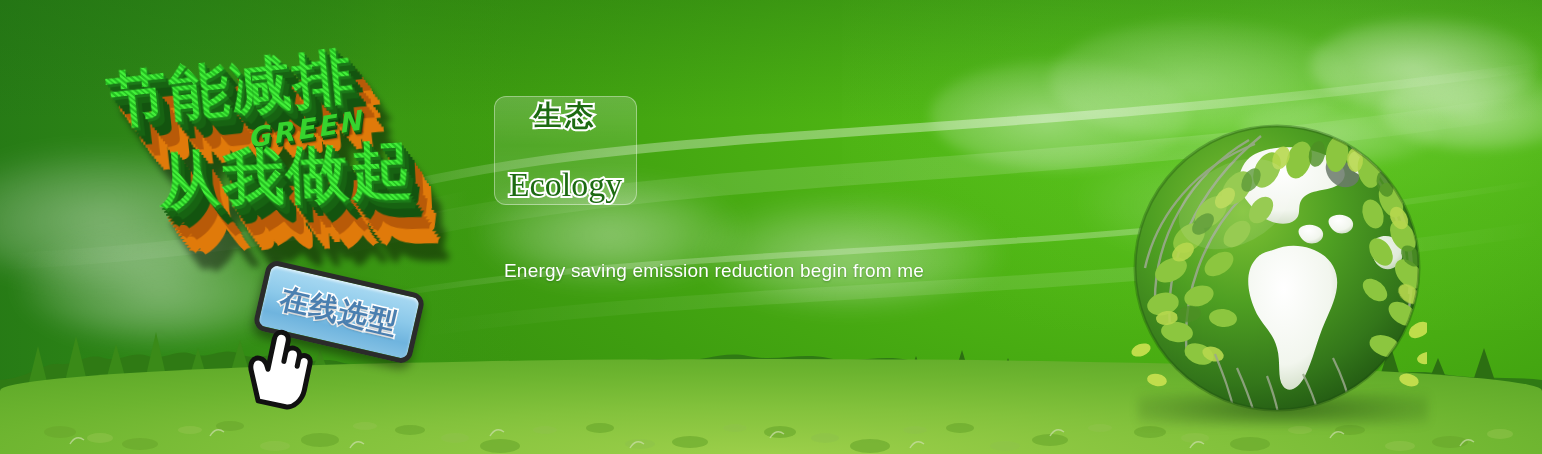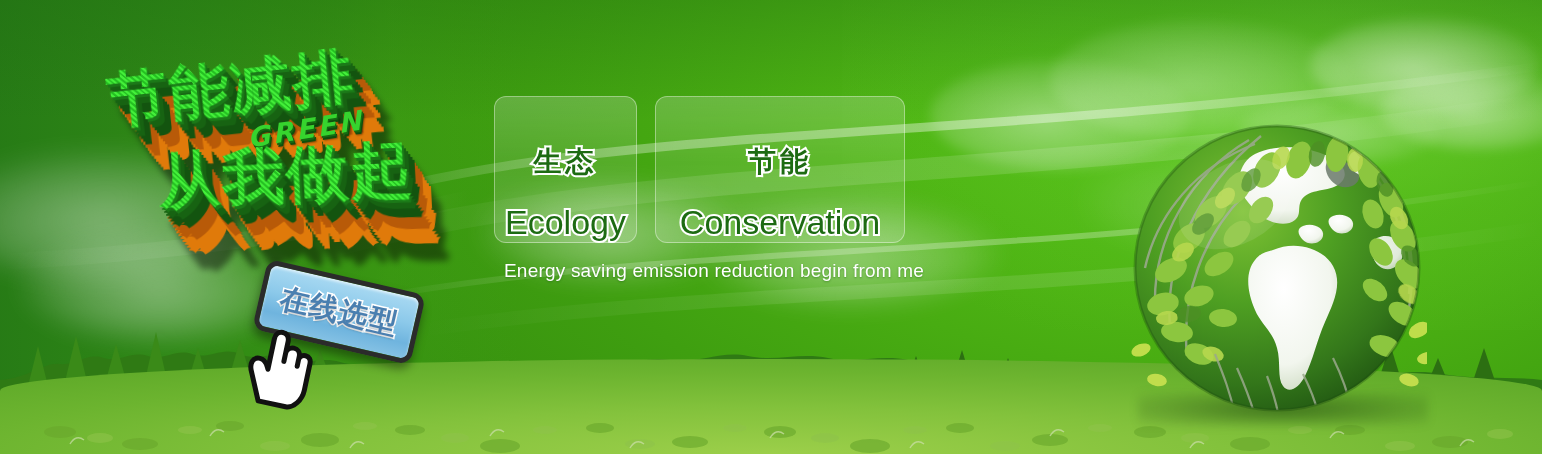--- a/index.html
+++ b/index.html
@@ -137,39 +137,39 @@
     left: 240px; top: 322px;
     width: 74px; height: 86px;
     transform: rotate(12deg);
     pointer-events: none;
   }
 
   
   .cards { position: absolute; left: 0; top: 0; width: 100%; height: 100%; }
   .card {
     position: absolute;
-    top: 96px; height: 147px;
+    top: 96px; height: 109px;
     border-radius: 12px;
     background: linear-gradient(180deg, rgba(255,255,255,0.20) 0%, rgba(255,255,255,0.10) 45%, rgba(255,255,255,0.16) 100%);
     border: 1px solid rgba(255,255,255,0.38);
     box-sizing: border-box;
     display: flex; flex-direction: column;
-    align-items: center; justify-content: flex-end;
+    align-items: center; justify-content: space-between;
     cursor: pointer;
   }
   .card-cn {
     font-family: "DejaVu Sans", "Liberation Sans", sans-serif;
     font-size: 28px; font-weight: bold; letter-spacing: 4px;
     color: #1d6b12;
     -webkit-text-stroke: 4px #ffffff;
     paint-order: stroke fill;
     margin-bottom: 22px;
   }
   .card-en {
-    font-family: Liberation Sans, sans-serif;
+    font-family: Liberation Serif, serif;
     font-size: 34px; font-weight: normal; letter-spacing: 0px;
     color: #1d6b12;
     -webkit-text-stroke: 4px #ffffff;
     paint-order: stroke fill;
     white-space: nowrap;
   }
   #card-0 { left: 494px; width: 143px; }
   #card-1 { left: 655px; width: 250px; }
   #card-2 { left: 921px; width: 194px; }
 
@@ -342,24 +342,20 @@
   <div class="hand-cursor">
     <svg width="74" height="86" viewBox="0 0 74 86">
       <path d="M26,82 L14,56 C9,47 12,40 19,40 C23,40 26,43 28,47 L29,49 L29,18 C29,13 32,10 36,10 C40,10 43,13 43,18 L43,38 L43,30 C43,26 46,23 50,23 C54,23 57,26 57,30 L57,40 L57,34 C57,30 60,28 63,28 C67,28 69,31 69,35 L69,62 C69,72 62,82 54,82 Z" fill="#ffffff" stroke="#111111" stroke-width="5" stroke-linejoin="round"></path>
     </svg>
   </div>
 
   <div class="cards">
     <div class="card" id="card-0">
       <span class="card-cn">生态</span>
       <span class="card-en">Ecology</span>
-    </div>
-    <div class="card" id="card-1">
-      <span class="card-cn">节能</span>
-      <span class="card-en">Conservation</span>
     </div>
   </div>
 
   <div class="tagline">Energy saving emission reduction begin from me</div>
 
   <div class="globe-shadow"></div>
   <div class="globe-wrap">
     <svg width="300" height="300" viewBox="0 0 300 300">
       <defs>
         <radialGradient id="gsph" cx="38%" cy="30%" r="78%">

